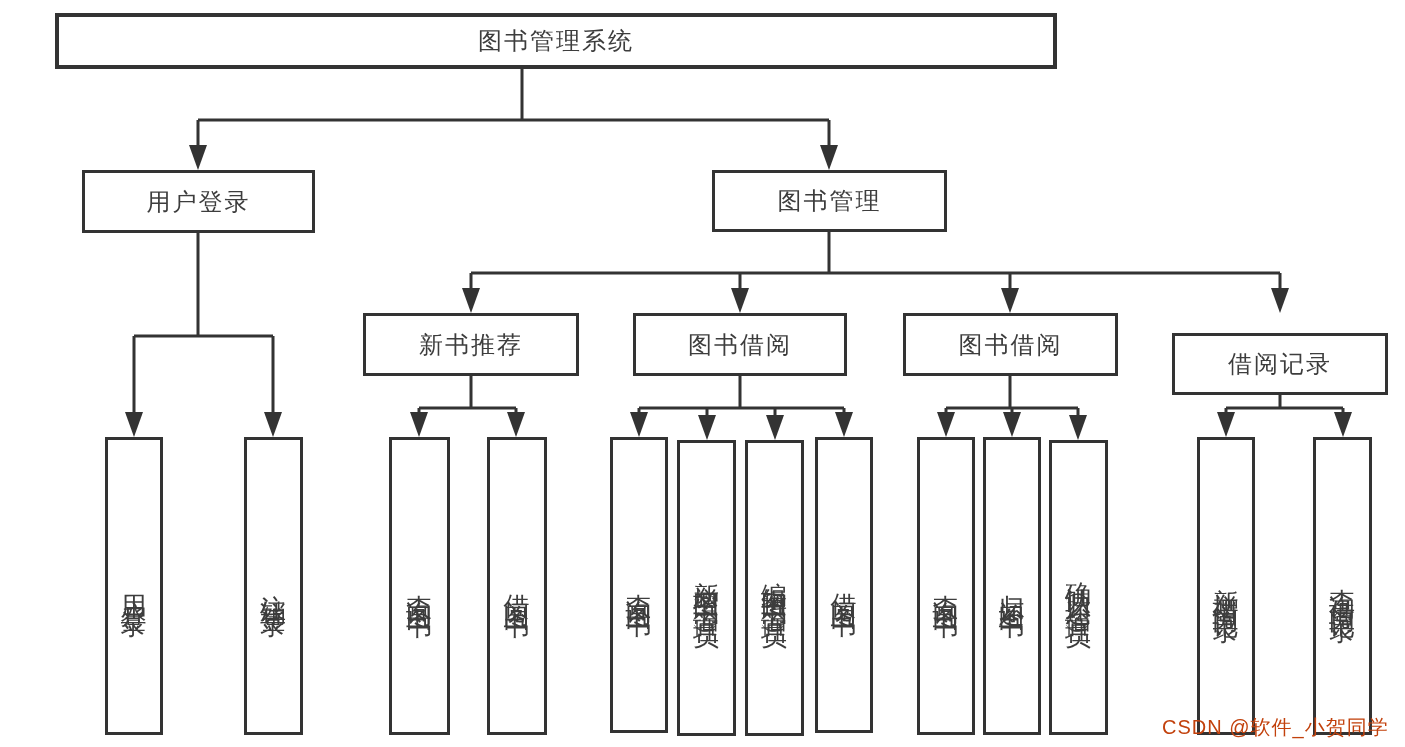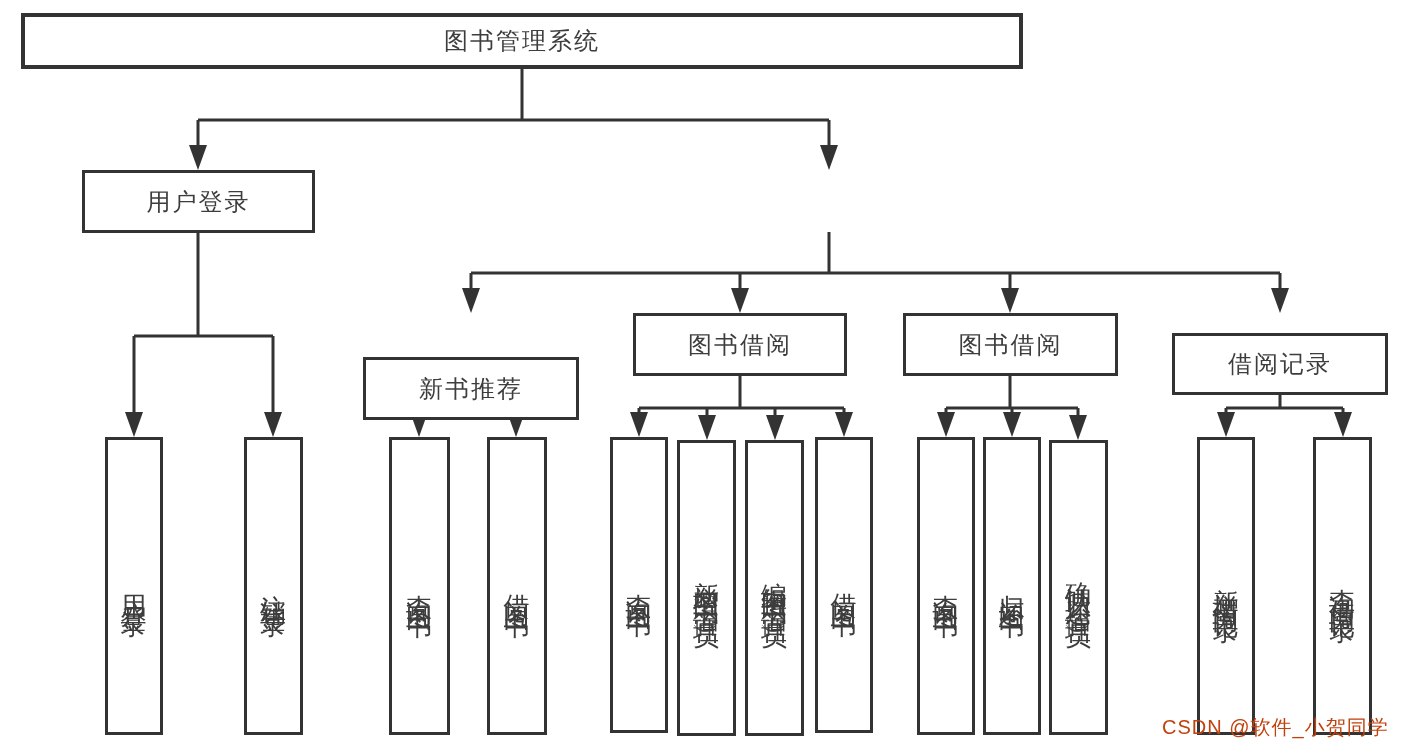--- a/index.html
+++ b/index.html
@@ -27,20 +27,21 @@
     justify-content: center;
   }
   .hbox {
     font-size: 24px;
     letter-spacing: 2px;
     text-align: center;
   }
   .root-box {
     border-width: 4px;
     font-size: 24px;
+    margin-left: 34px;
   }
   .vbox {
     writing-mode: vertical-rl;
     font-size: 26px;
     letter-spacing: 6px;
     line-height: 1;
   }
   #watermark {
     position: absolute;
     left: 1162px;
@@ -103,22 +104,23 @@
     <g stroke="#333333" stroke-width="3" fill="none">
       <path d="M1280 375 L1280 408 M1226 408 L1343 408 M1226 408 L1226 421 M1343 408 L1343 421"></path>
       <polygon points="1217,412 1235,412 1226,437" fill="#333333" stroke="none"></polygon>
       <polygon points="1334,412 1352,412 1343,437" fill="#333333" stroke="none"></polygon>
     </g>
   </svg>
 
   <div class="box hbox root-box" style="left:21px; top:13px; width:1002px; height:56px;">图书管理系统</div>
 
   <div class="box hbox" style="left:82px; top:170px; width:233px; height:63px;">用户登录</div>
+  <div class="box hbox" style="left:712px; top:170px; width:235px; height:62px;">图书管理</div>
 
-  <div class="box hbox" style="left:363px; top:313px; width:216px; height:63px;margin-top:44px;">新书推荐</div>
+  <div class="box hbox" style="left:363px; top:313px; width:216px; height:63px;">新书推荐</div>
   <div class="box hbox" style="left:633px; top:313px; width:214px; height:63px;text-align:right;">图书借阅</div>
   <div class="box hbox" style="left:903px; top:313px; width:215px; height:63px;">图书借阅</div>
   <div class="box hbox" style="left:1172px; top:313px; width:216px; height:62px;margin-top:20px;">借阅记录</div>
 
   <div class="box vbox" style="left:105px; top:437px; width:58px; height:298px;">用户登录</div>
   <div class="box vbox" style="left:244px; top:437px; width:59px; height:298px;">注销登录</div>
 
   <div class="box vbox" style="left:389px; top:437px; width:61px; height:298px;">查询图书</div>
   <div class="box vbox" style="left:487px; top:437px; width:60px; height:298px;">借阅图书</div>
 

